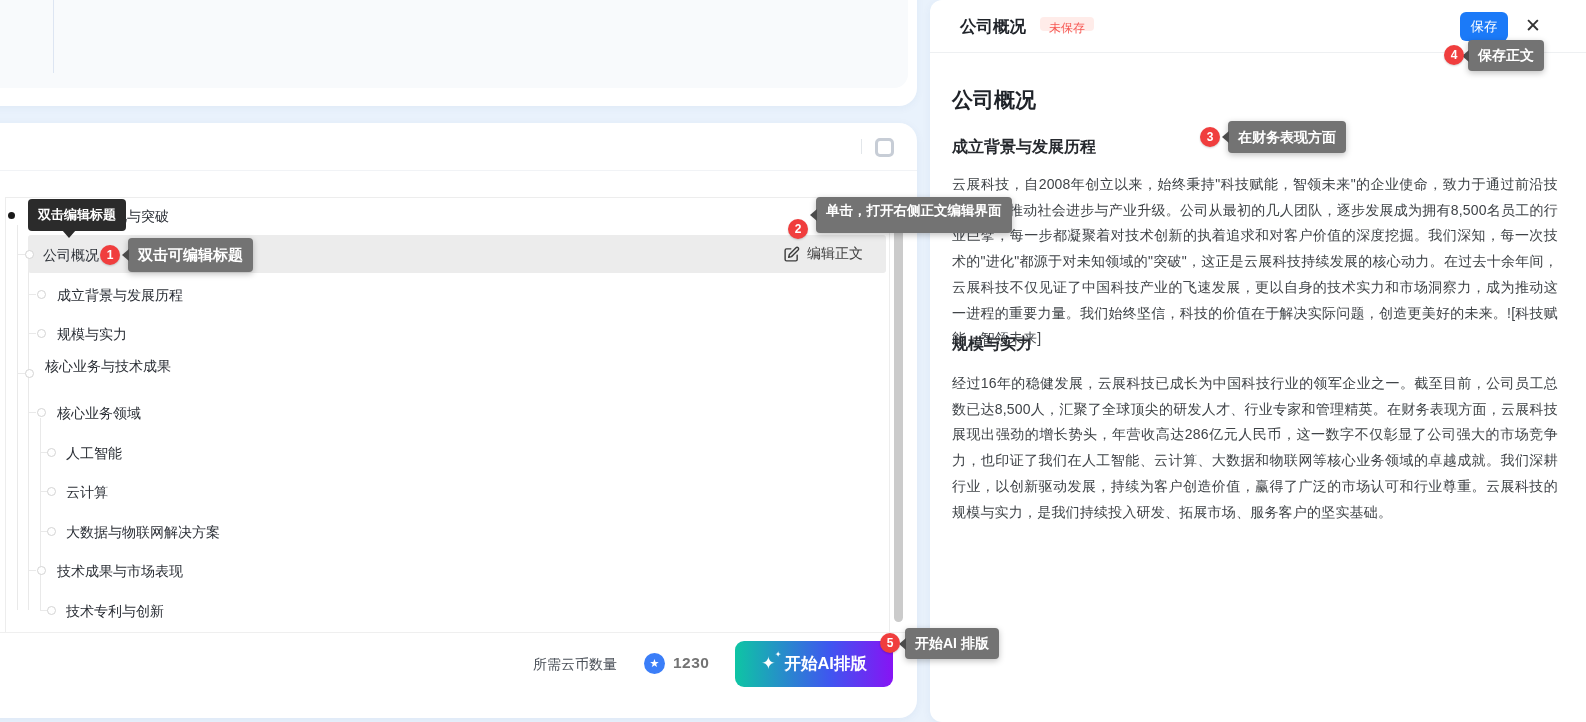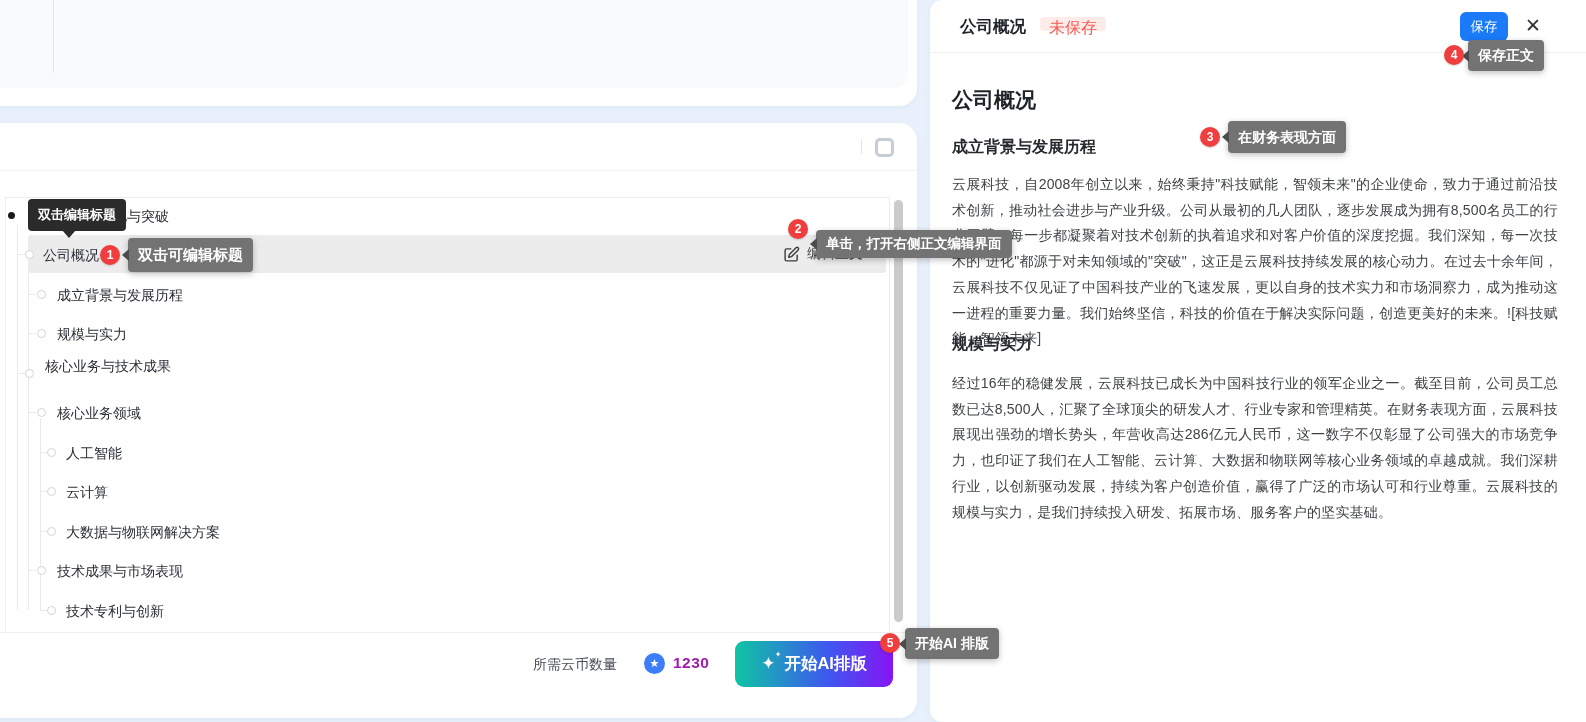--- a/index.html
+++ b/index.html
@@ -34,53 +34,53 @@
   .selected-row{left:28px;top:235px;width:858px;height:38px;background:#ececec;border-radius:3px;}
   .edit-btn{left:783px;top:243px;width:100px;height:22px;display:flex;align-items:center;gap:7px;
     color:#3c3c3c;font-size:14px;cursor:pointer;}
   .scroll-thumb{left:894px;top:200px;width:9px;height:422px;background:#cbcbcb;border-radius:5px;}
 
   
   .footer-divider{left:0;top:632px;width:917px;height:1px;background:#efefef;}
   .coins-label{left:533px;top:656px;font-size:14px;color:#4a5058;}
   .coin-icon{left:644px;top:653px;width:21px;height:21px;border-radius:50%;background:#3b7ef8;
     color:#fff;font-size:11px;display:flex;align-items:center;justify-content:center;}
-  .coins-value{left:673px;top:654px;font-size:15.5px;font-weight:bold;color:#a21caf;letter-spacing:.5px;}
+  .coins-value{left:673px;top:654px;font-size:15.5px;font-weight:bold;color:#737373;letter-spacing:.5px;}
   .ai-btn{left:735px;top:641px;width:158px;height:46px;border-radius:9px;border:none;cursor:pointer;
     background:linear-gradient(90deg,#0ec5a4 0%,#3f56f0 60%,#8714f4 100%);
     color:#fff;font-size:16.5px;font-weight:bold;display:flex;align-items:center;justify-content:center;gap:9px;
     font-family:inherit;}
   .sparkle{font-size:17px;position:relative;top:-1px;}
   .sparkle small{font-size:8px;position:absolute;top:-3px;right:-6px;}
 
   
   .right-panel{left:930px;top:0;width:656px;height:722px;background:#ffffff;border-radius:12px 0 0 12px;
     box-shadow:0 2px 10px rgba(30,70,130,.06);}
   .rp-title{left:960px;top:16px;font-size:16.5px;font-weight:bold;color:#1f2329;}
   .status-badge{left:1040px;top:17px;height:14px;line-height:22px;padding:0 9px;border-radius:4px;
-    background:#ffece9;color:#f65954;font-size:16px;}
+    background:#ffece9;color:#f65954;font-size:12px;}
   .save-btn{left:1460px;top:12px;width:48px;height:29px;background:#1b7af8;color:#fff;border:none;
     border-radius:6px;font-size:13.5px;cursor:pointer;font-family:inherit;}
   .close-icon{left:1525px;top:13px;font-size:19px;color:#333;cursor:pointer;line-height:26px;}
   .rp-header-divider{left:930px;top:52px;width:656px;height:1px;background:#eef0f2;}
   .doc-title{left:952px;top:86px;font-size:21px;font-weight:bold;color:#1f2329;}
   .doc-h2{font-size:16px;font-weight:bold;color:#26292e;position:absolute;left:952px;}
   .doc-p{position:absolute;left:952px;width:606px;font-size:14px;line-height:25.7px;color:#3f4347;
     text-align:justify;letter-spacing:.2px;}
 
   
   .badge-num{position:absolute;width:20px;height:20px;border-radius:50%;background:#f03e3e;color:#fff;
     font-size:12px;font-weight:bold;display:flex;align-items:center;justify-content:center;z-index:60;
     box-shadow:0 1px 2px rgba(0,0,0,.18);}
   .tt{position:absolute;background:#737373;color:#fff;font-size:13.5px;font-weight:600;border-radius:4px;
     padding:0 10px;white-space:nowrap;z-index:55;box-shadow:0 2px 6px rgba(0,0,0,.25);}
   .tt:before{content:"";position:absolute;left:-6px;top:50%;margin-top:-6px;
     border-top:6px solid transparent;border-bottom:6px solid transparent;border-right:7px solid #4b4b4b;}
   .tt-s1{left:128px;top:238px;height:34px;line-height:34px;font-size:15px;}
-  .tt-s2{left:816px;top:230px;height:28px;line-height:28px;font-size:13.5px;}
+  .tt-s2{left:816px;top:197px;height:36px;line-height:28px;font-size:13.5px;}
   .tt-s3{left:1228px;top:121px;height:32px;line-height:32px;font-size:14px;}
   .tt-s4{left:1468px;top:40px;height:31px;line-height:31px;font-size:14px;}
   .tt-s5{left:905px;top:628px;height:31px;line-height:31px;font-size:14px;}
   .tt-plain{position:absolute;left:28px;top:199px;height:32px;line-height:32px;background:#2b2b2b;color:#fff;
     font-size:13px;font-weight:600;border-radius:4px;padding:0 10px;white-space:nowrap;z-index:58;}
   .tt-plain:after{content:"";position:absolute;left:34px;bottom:-7px;
     border-left:7px solid transparent;border-right:7px solid transparent;border-top:8px solid #2b2b2b;}
 </style>
 </head>
 <body>

